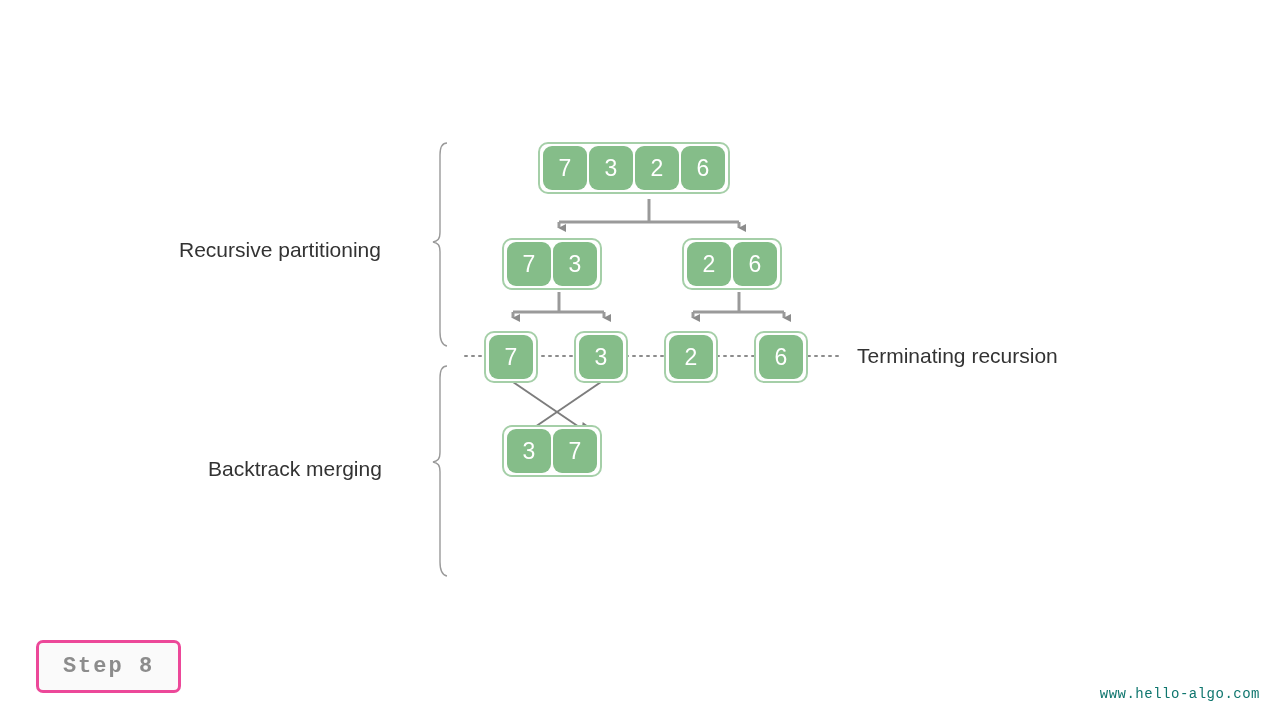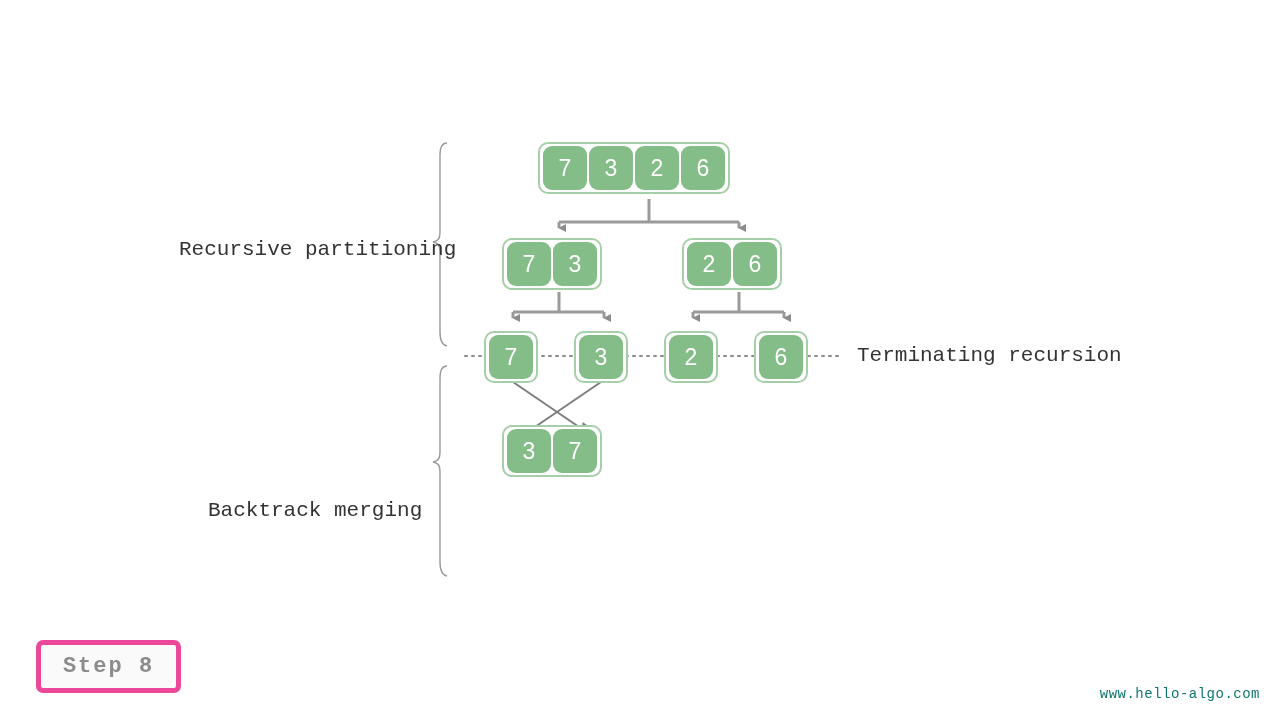--- a/index.html
+++ b/index.html
@@ -53,32 +53,32 @@
     text-align: center;
     font-family: "Liberation Sans", sans-serif;
     user-select: none;
   }
   
   .side-label {
     position: absolute;
     font-size: 21px;
     color: #333333;
     white-space: nowrap;
-    font-family: Liberation Mono, monospace;
+    font-family: Liberation Sans, sans-serif;
     text-align: center;
   }
   #label-recursive  { right: 1280px; }
   
   #step-badge {
     position: absolute;
     left: 36px;
     top: 640px;
     width: 145px;
     height: 53px;
-    border: 5px solid #ec4899;
+    border: 3px solid #ec4899;
     border-radius: 7px;
     background: #fafafa;
     color: #8c8c8c;
     font-family: "Liberation Mono", monospace;
     font-size: 22px;
     font-weight: bold;
     letter-spacing: 2px;
     display: flex;
     align-items: center;
     justify-content: center;
@@ -183,21 +183,21 @@
         <div class="cell">6</div>
       </div>
       <div class="array-group" style="left: 502px; top: 425px;">
         <div class="cell">3</div>
         <div class="cell">7</div>
       </div>
     </div>
 
   <div class="side-label" id="label-recursive" style="top: 238px; left: 179px;">Recursive partitioning</div>
 
-  <div class="side-label" id="label-backtrack" style="top: 457px; left: 208px; margin-top: 42px;">Backtrack merging</div>
+  <div class="side-label" id="label-backtrack" style="top: 457px; left: 208px;">Backtrack merging</div>
 
   <div class="side-label" id="label-terminating" style="top: 344px; left: 857px;">Terminating recursion</div>
 
   <div id="step-badge">Step 8</div>
 
   <div id="watermark">www.hello-algo.com</div>
 
 </div>
 
 </body></html>

